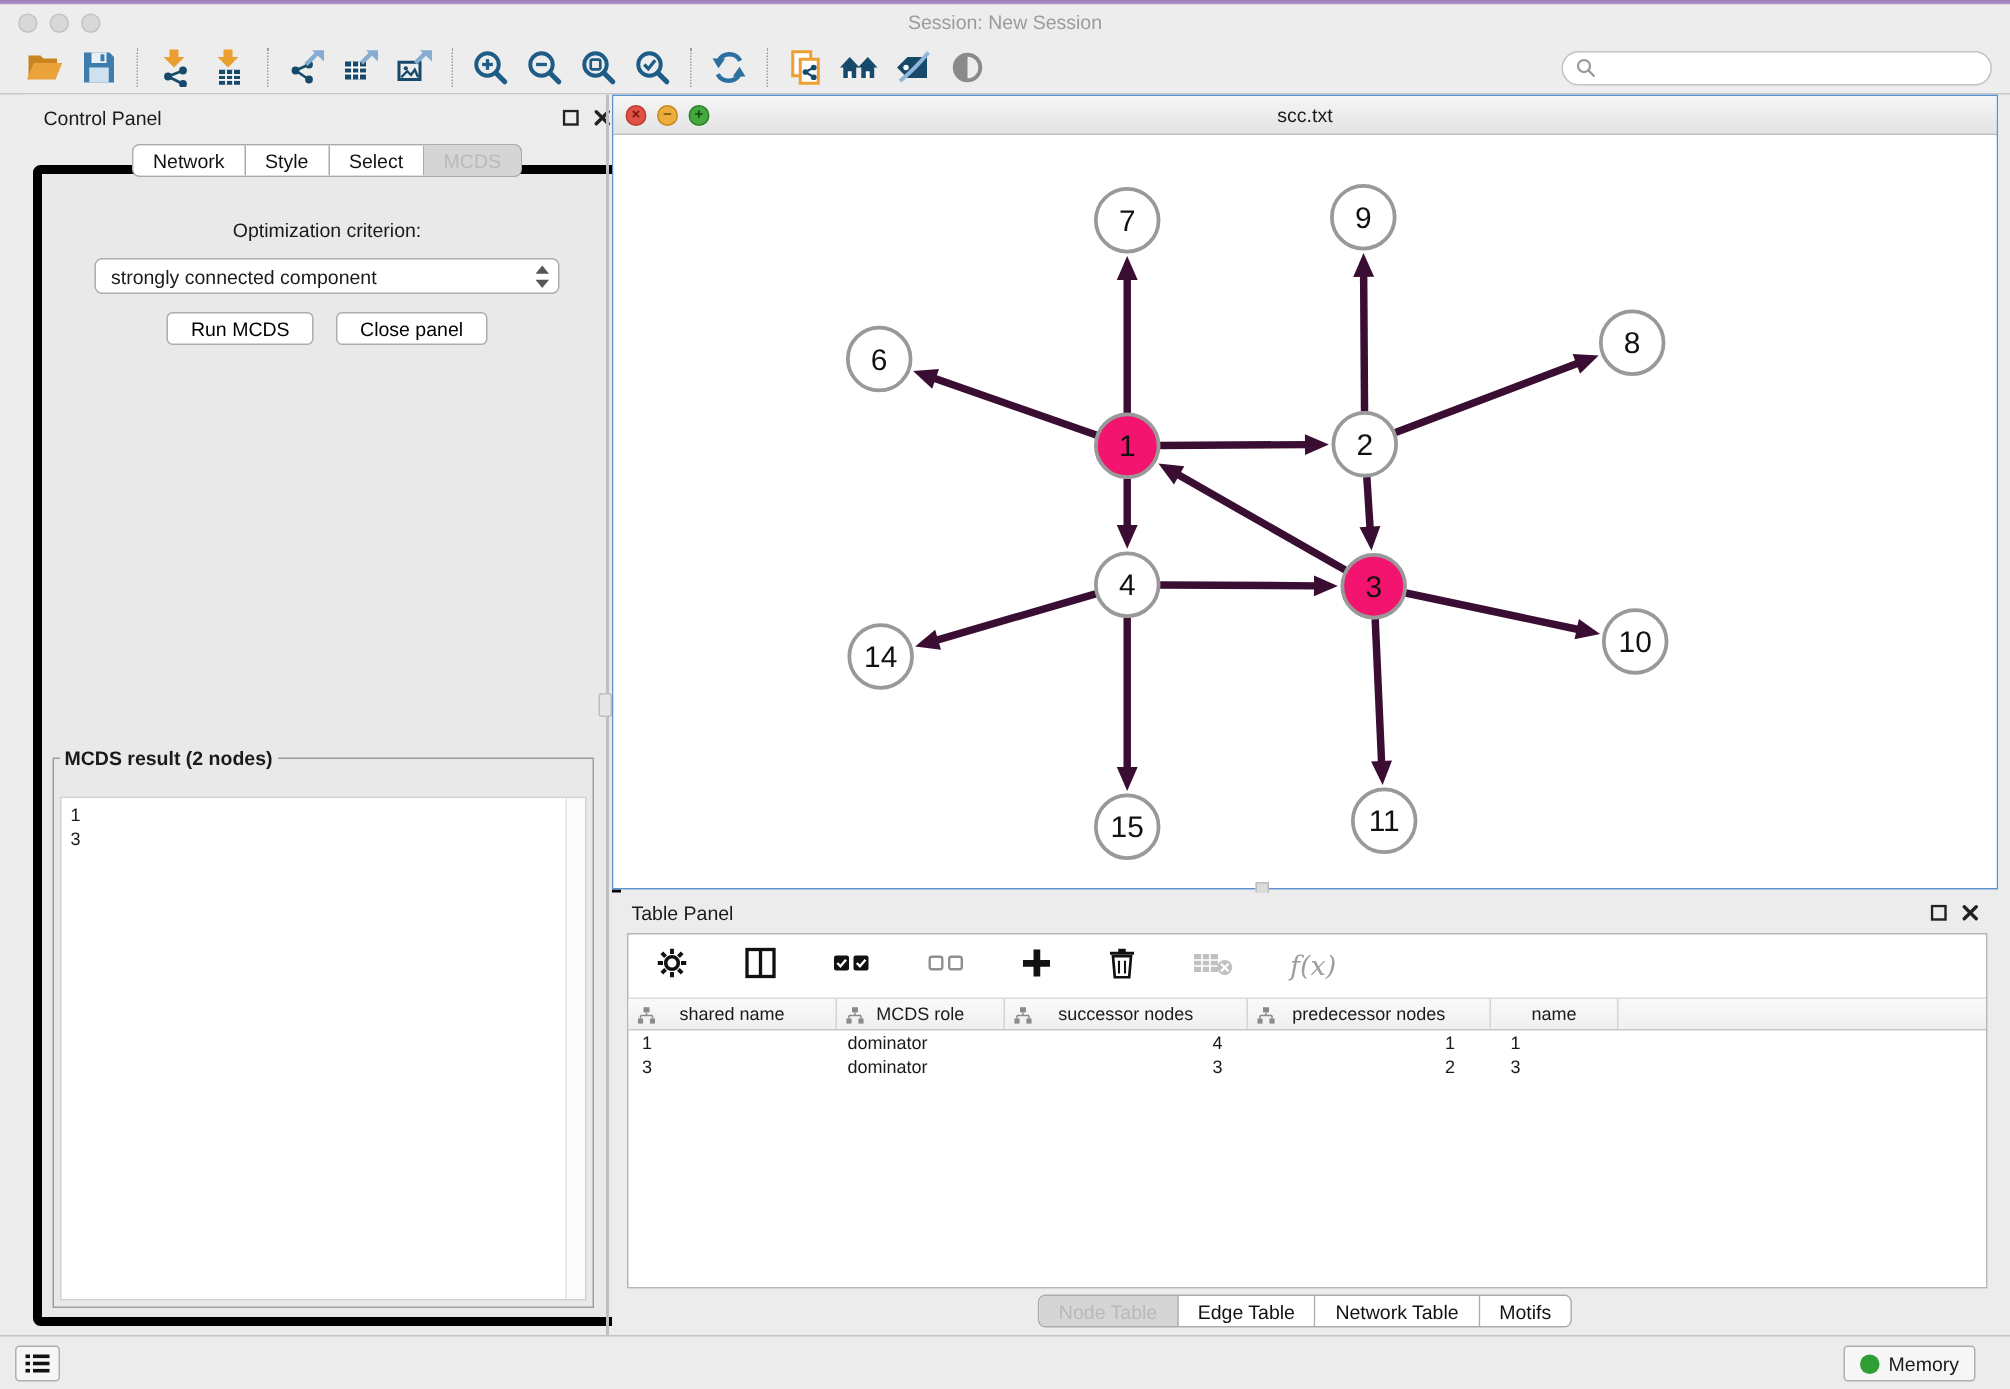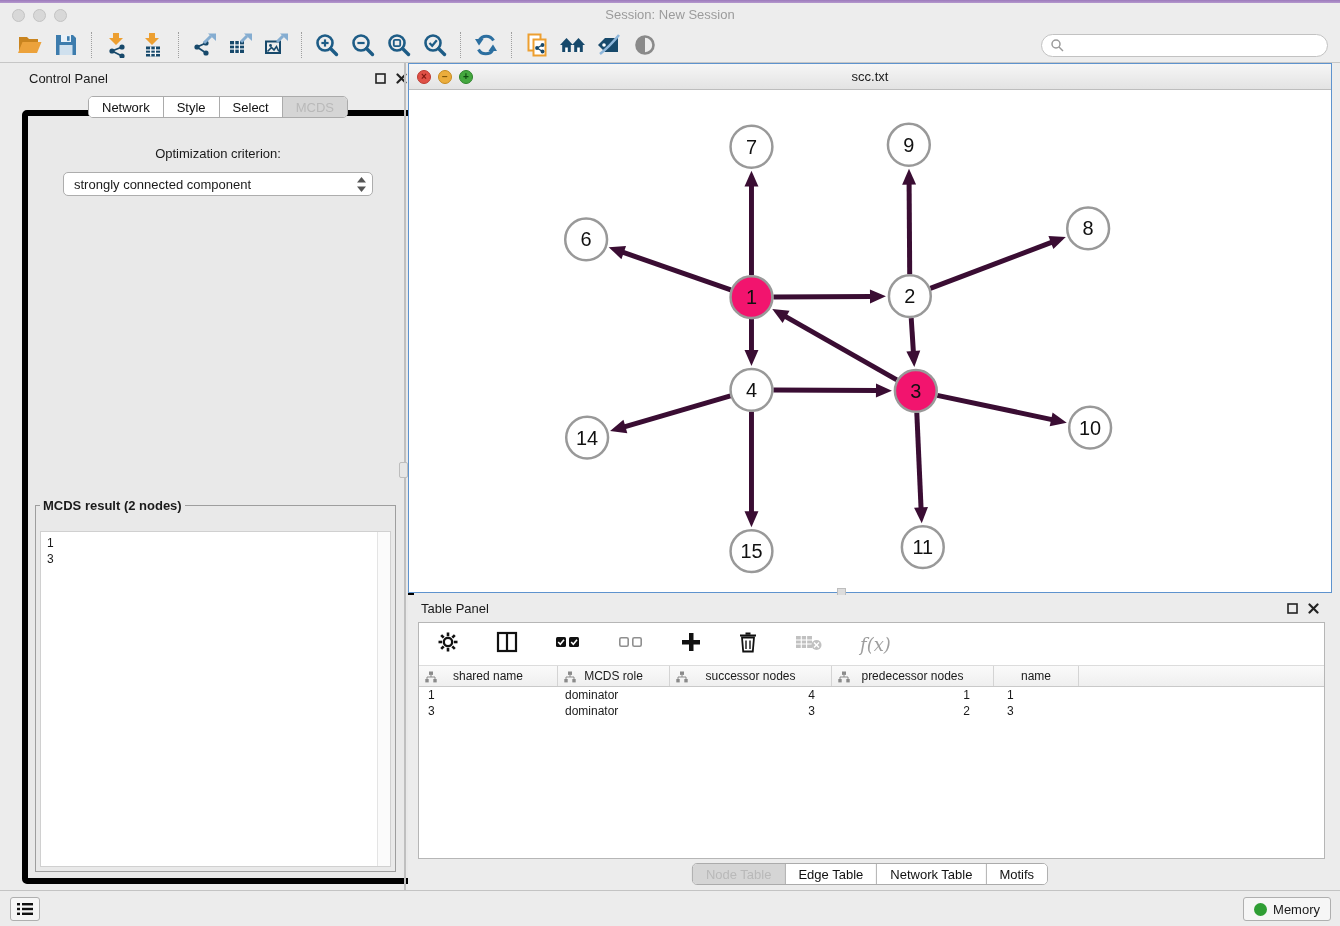--- a/index.html
+++ b/index.html
@@ -101,21 +101,21 @@
   .cell.c3 { text-align:right; padding-right:24px; }
   .cell.c4 { padding-left:13px; }
   .tp-tabs { position:absolute; left:50%; top:268px; transform:translateX(-50%); }
 
   
   .statusbar { position:absolute; left:0; right:0; bottom:0; height:36px; background:#ECECEC;
     border-top:1px solid #C3C3C3; }
   .sq-btn { position:absolute; background:#F6F6F6; border:1px solid #AFAFAF; border-radius:3px;
     display:flex; align-items:center; justify-content:center; }
   .list-btn { left:10px; top:6px; width:30px; height:24px; }
-  .mem-btn { right:9px; top:6px; height:24px; padding:0 10px; gap:6px; font-size:13px; }
+  .mem-btn { right:23px; top:6px; height:24px; padding:0 10px; gap:6px; font-size:13px; }
   .green-dot { width:13px; height:13px; border-radius:50%; background:#2F9E34; }
   .disabled-ico { opacity:.45; filter:grayscale(1); }
   .fx { font-family:"DejaVu Serif",serif; font-style:italic; font-size:18px; color:#9E9E9E; }
 </style>
 </head>
 <body>
 
 <div class="purple-strip"></div>
 <div class="titlebar">
   <div class="traffic">
@@ -312,20 +312,24 @@
     <div class="opt-label">Optimization criterion:</div>
 
     <div class="criterion">
       <span>strongly connected component</span>
       <svg class="stepper" width="9" height="15" viewBox="0 0 9 15">
           <polygon points="4.5,0 9,5.5 0,5.5" fill="#555"></polygon>
           <polygon points="4.5,15 9,9.5 0,9.5" fill="#555"></polygon>
         </svg>
     </div>
 
+    <div class="btn-row">
+      <button class="mac-btn">Run MCDS</button>
+      <button class="mac-btn">Close panel</button>
+    </div>
 
     <fieldset class="mcds">
       <legend>MCDS result (2 nodes)</legend>
       <div class="mcds-text">
         <div class="mcds-scroll"></div>
       <div>1</div>
           <div>3</div>
         </div>
     </fieldset>
   </div>

